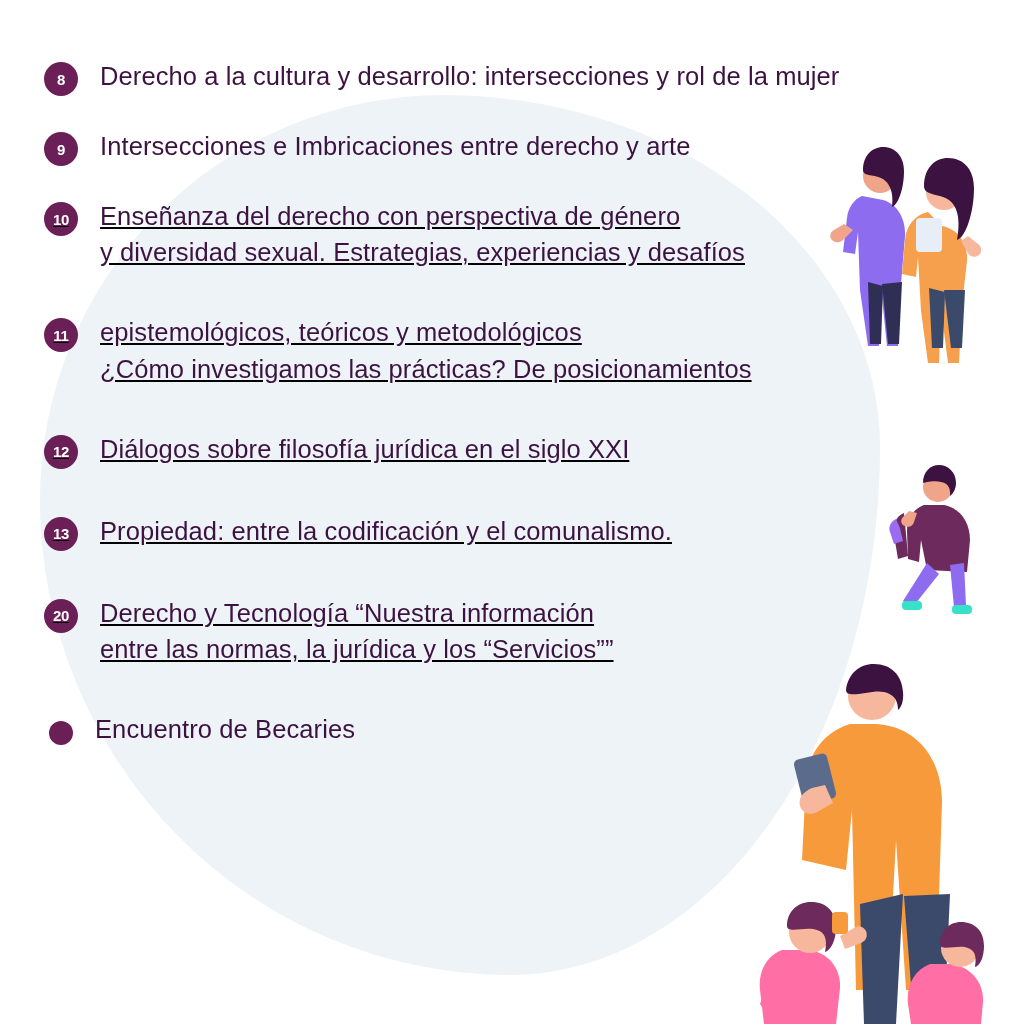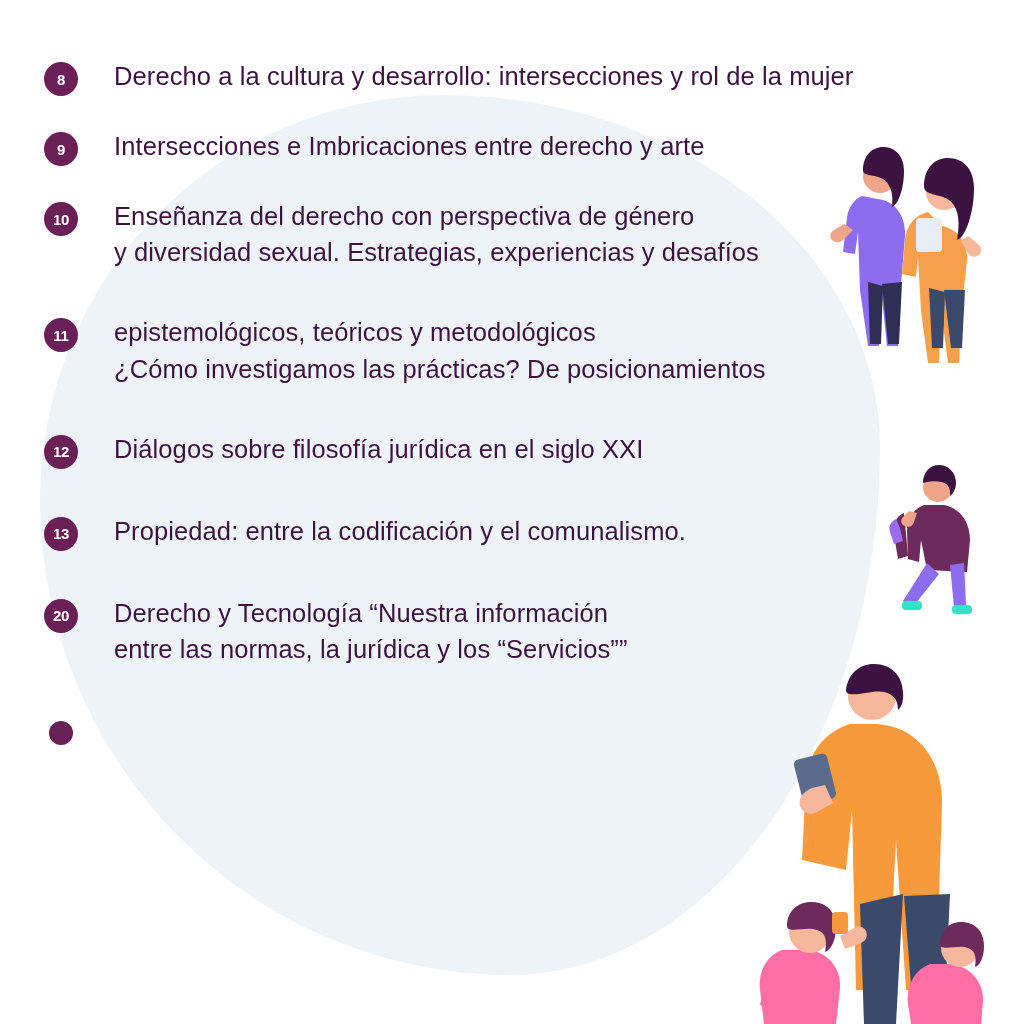--- a/index.html
+++ b/index.html
@@ -56,31 +56,31 @@
     letter-spacing: -0.3px;
   }
   .bullet.dot {
     width: 24px;
     height: 24px;
     margin-left: 5px;
     margin-top: 10px;
     background: #6b1f57;
   }
   .texts {
-    margin-left: 36px;
+    margin-left: 22px;
     color: #3a1340;
   }
   .line {
     font-size: 25.5px;
     line-height: 1.42;
     color: #3c1240;
     white-space: nowrap;
     letter-spacing: 0.1px;
   }
-  .item.gap-lg { margin-bottom: 44px; }
+  .item.gap-lg { margin-bottom: 44px; text-decoration: underline; }
 
   
   .people { position: absolute; z-index: 3; }
   #people-pair   { right: 16px;  top: 140px;  }
   #people-walker { right: 28px;  top: 465px;  }
   #people-group  { right: 0px;   bottom: 0px; }
 </style>
 </head>
 <body>
 
@@ -135,20 +135,23 @@
   <div class="item gap-lg">
     <div class="bullet">20</div>
     <div class="texts">
       <div class="line">Derecho y Tecnología “Nuestra información</div>
       <div class="line">entre las normas, la jurídica y los “Servicios””</div>
     </div>
   </div>
 
   <div class="item">
     <div class="bullet dot"></div>
+    <div class="texts">
+      <div class="line">Encuentro de Becaries</div>
+    </div>
   </div>
 
 </div>
 
 <svg class="people" id="people-pair" width="190" height="230" viewBox="0 0 190 230">
 
   <path d="M44 56c-8 3-14 12-15 22l-4 34 12 2 3-22 2 58 8 56h11l2-58 6 58h11l3-62 4-48c1-16-7-32-22-36z" fill="#8e6cf0"></path>
   <path d="M50 142l2 62h11l2-58z" fill="#2f2f55"></path>
   <path d="M64 144l6 60h11l3-62z" fill="#2f2f55"></path>
   <circle cx="62" cy="36" r="17" fill="#f0a58a"></circle>

